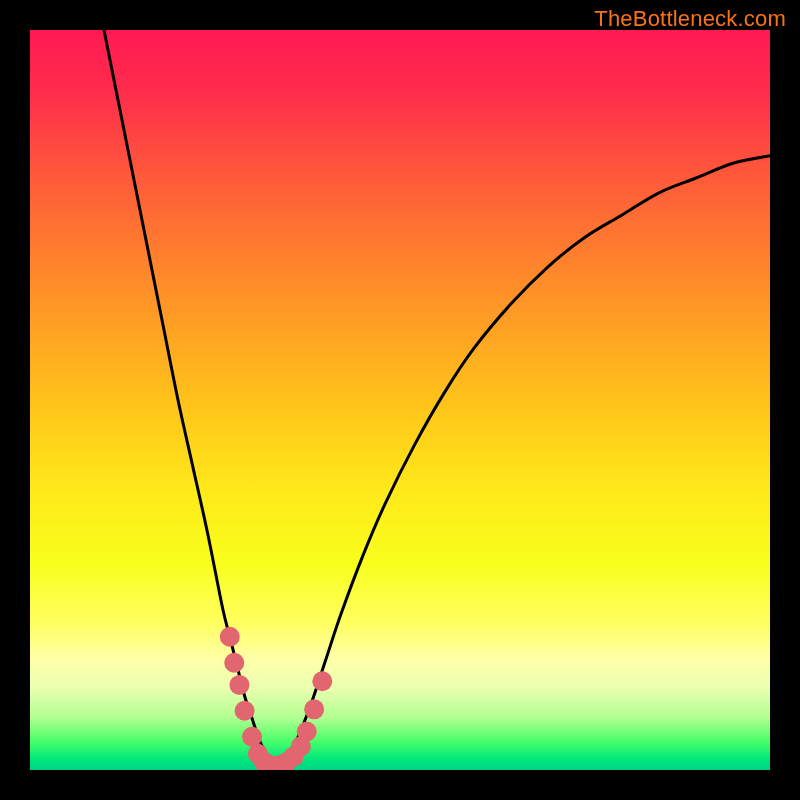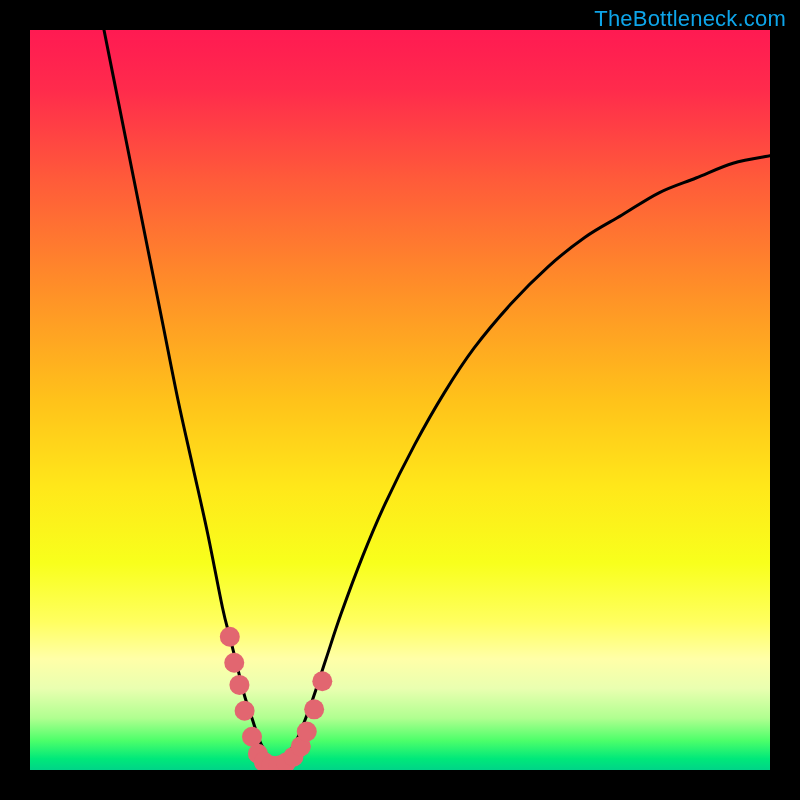--- a/index.html
+++ b/index.html
@@ -39,21 +39,21 @@
     left: 0;
     top: 0;
     width: 740px;
     height: 740px;
     overflow: visible;
   }
   .watermark {
     position: absolute;
     top: 6px;
     right: 14px;
-    color: #0ea5e9;
+    color: #f97316;
     font-size: 22px;
     font-weight: 500;
     letter-spacing: 0.2px;
   }
 </style>
 </head>
 <body>
 
 <div class="frame">
   <div class="plot-area">

